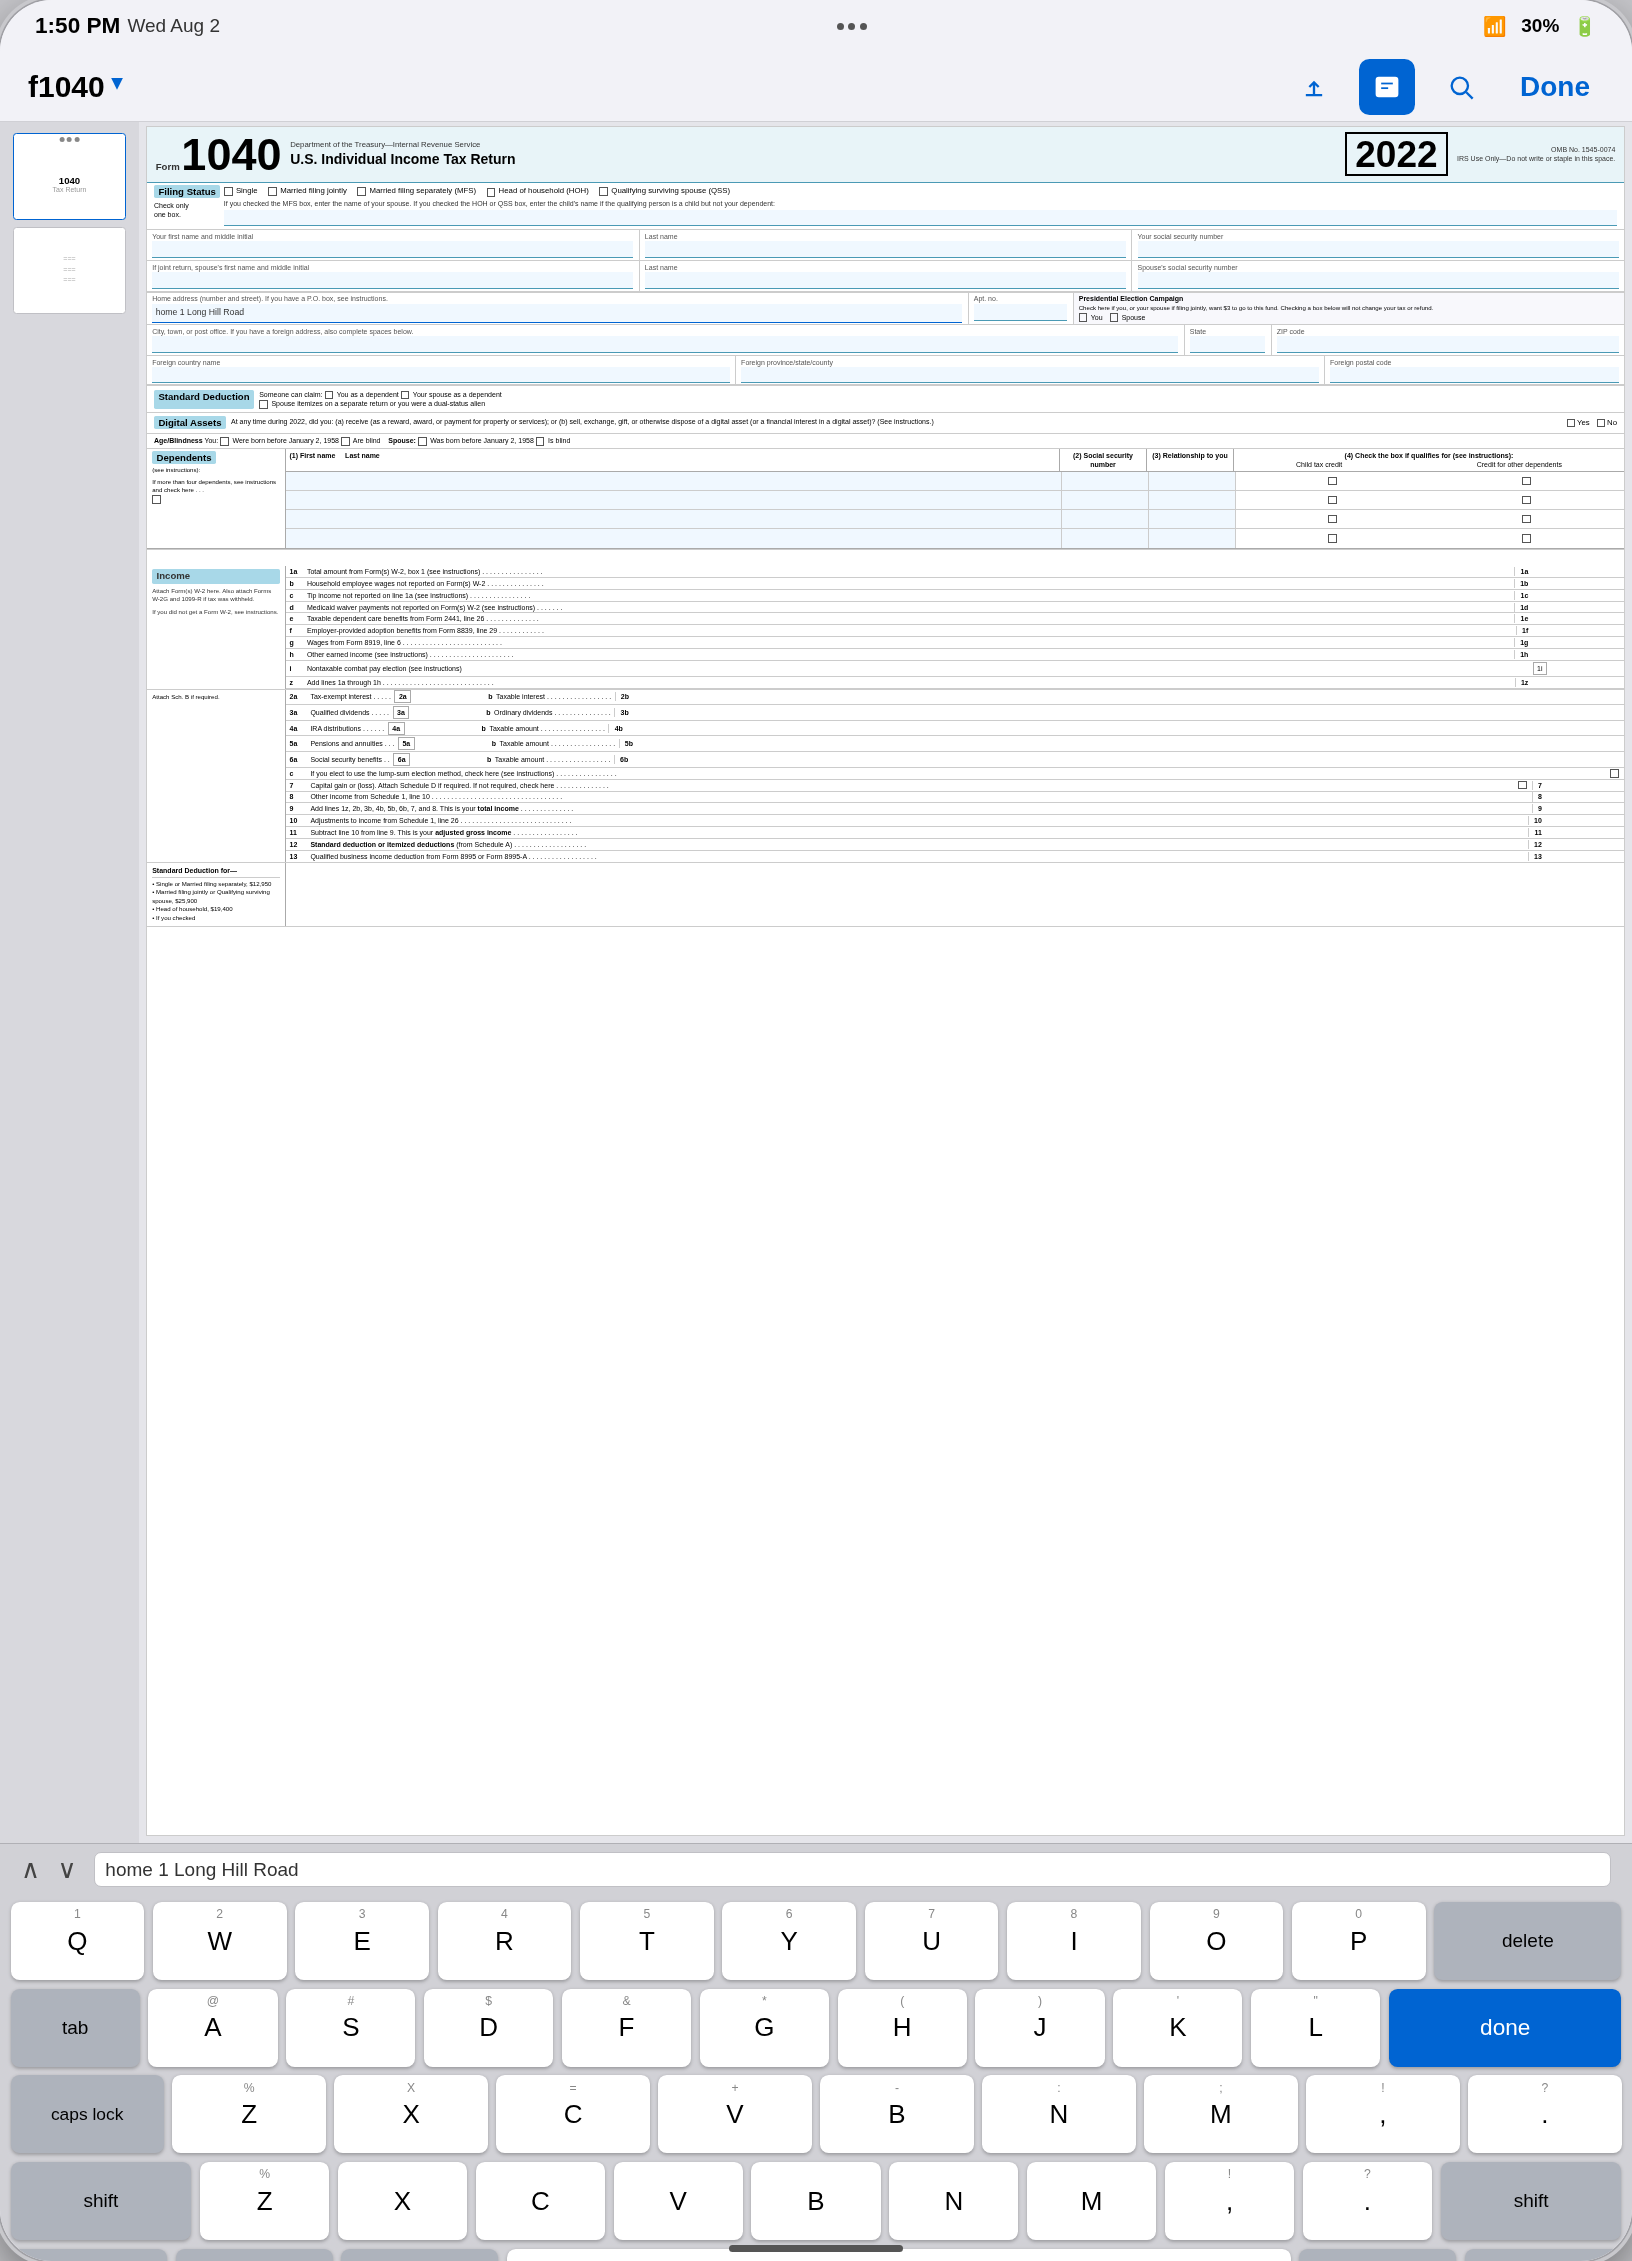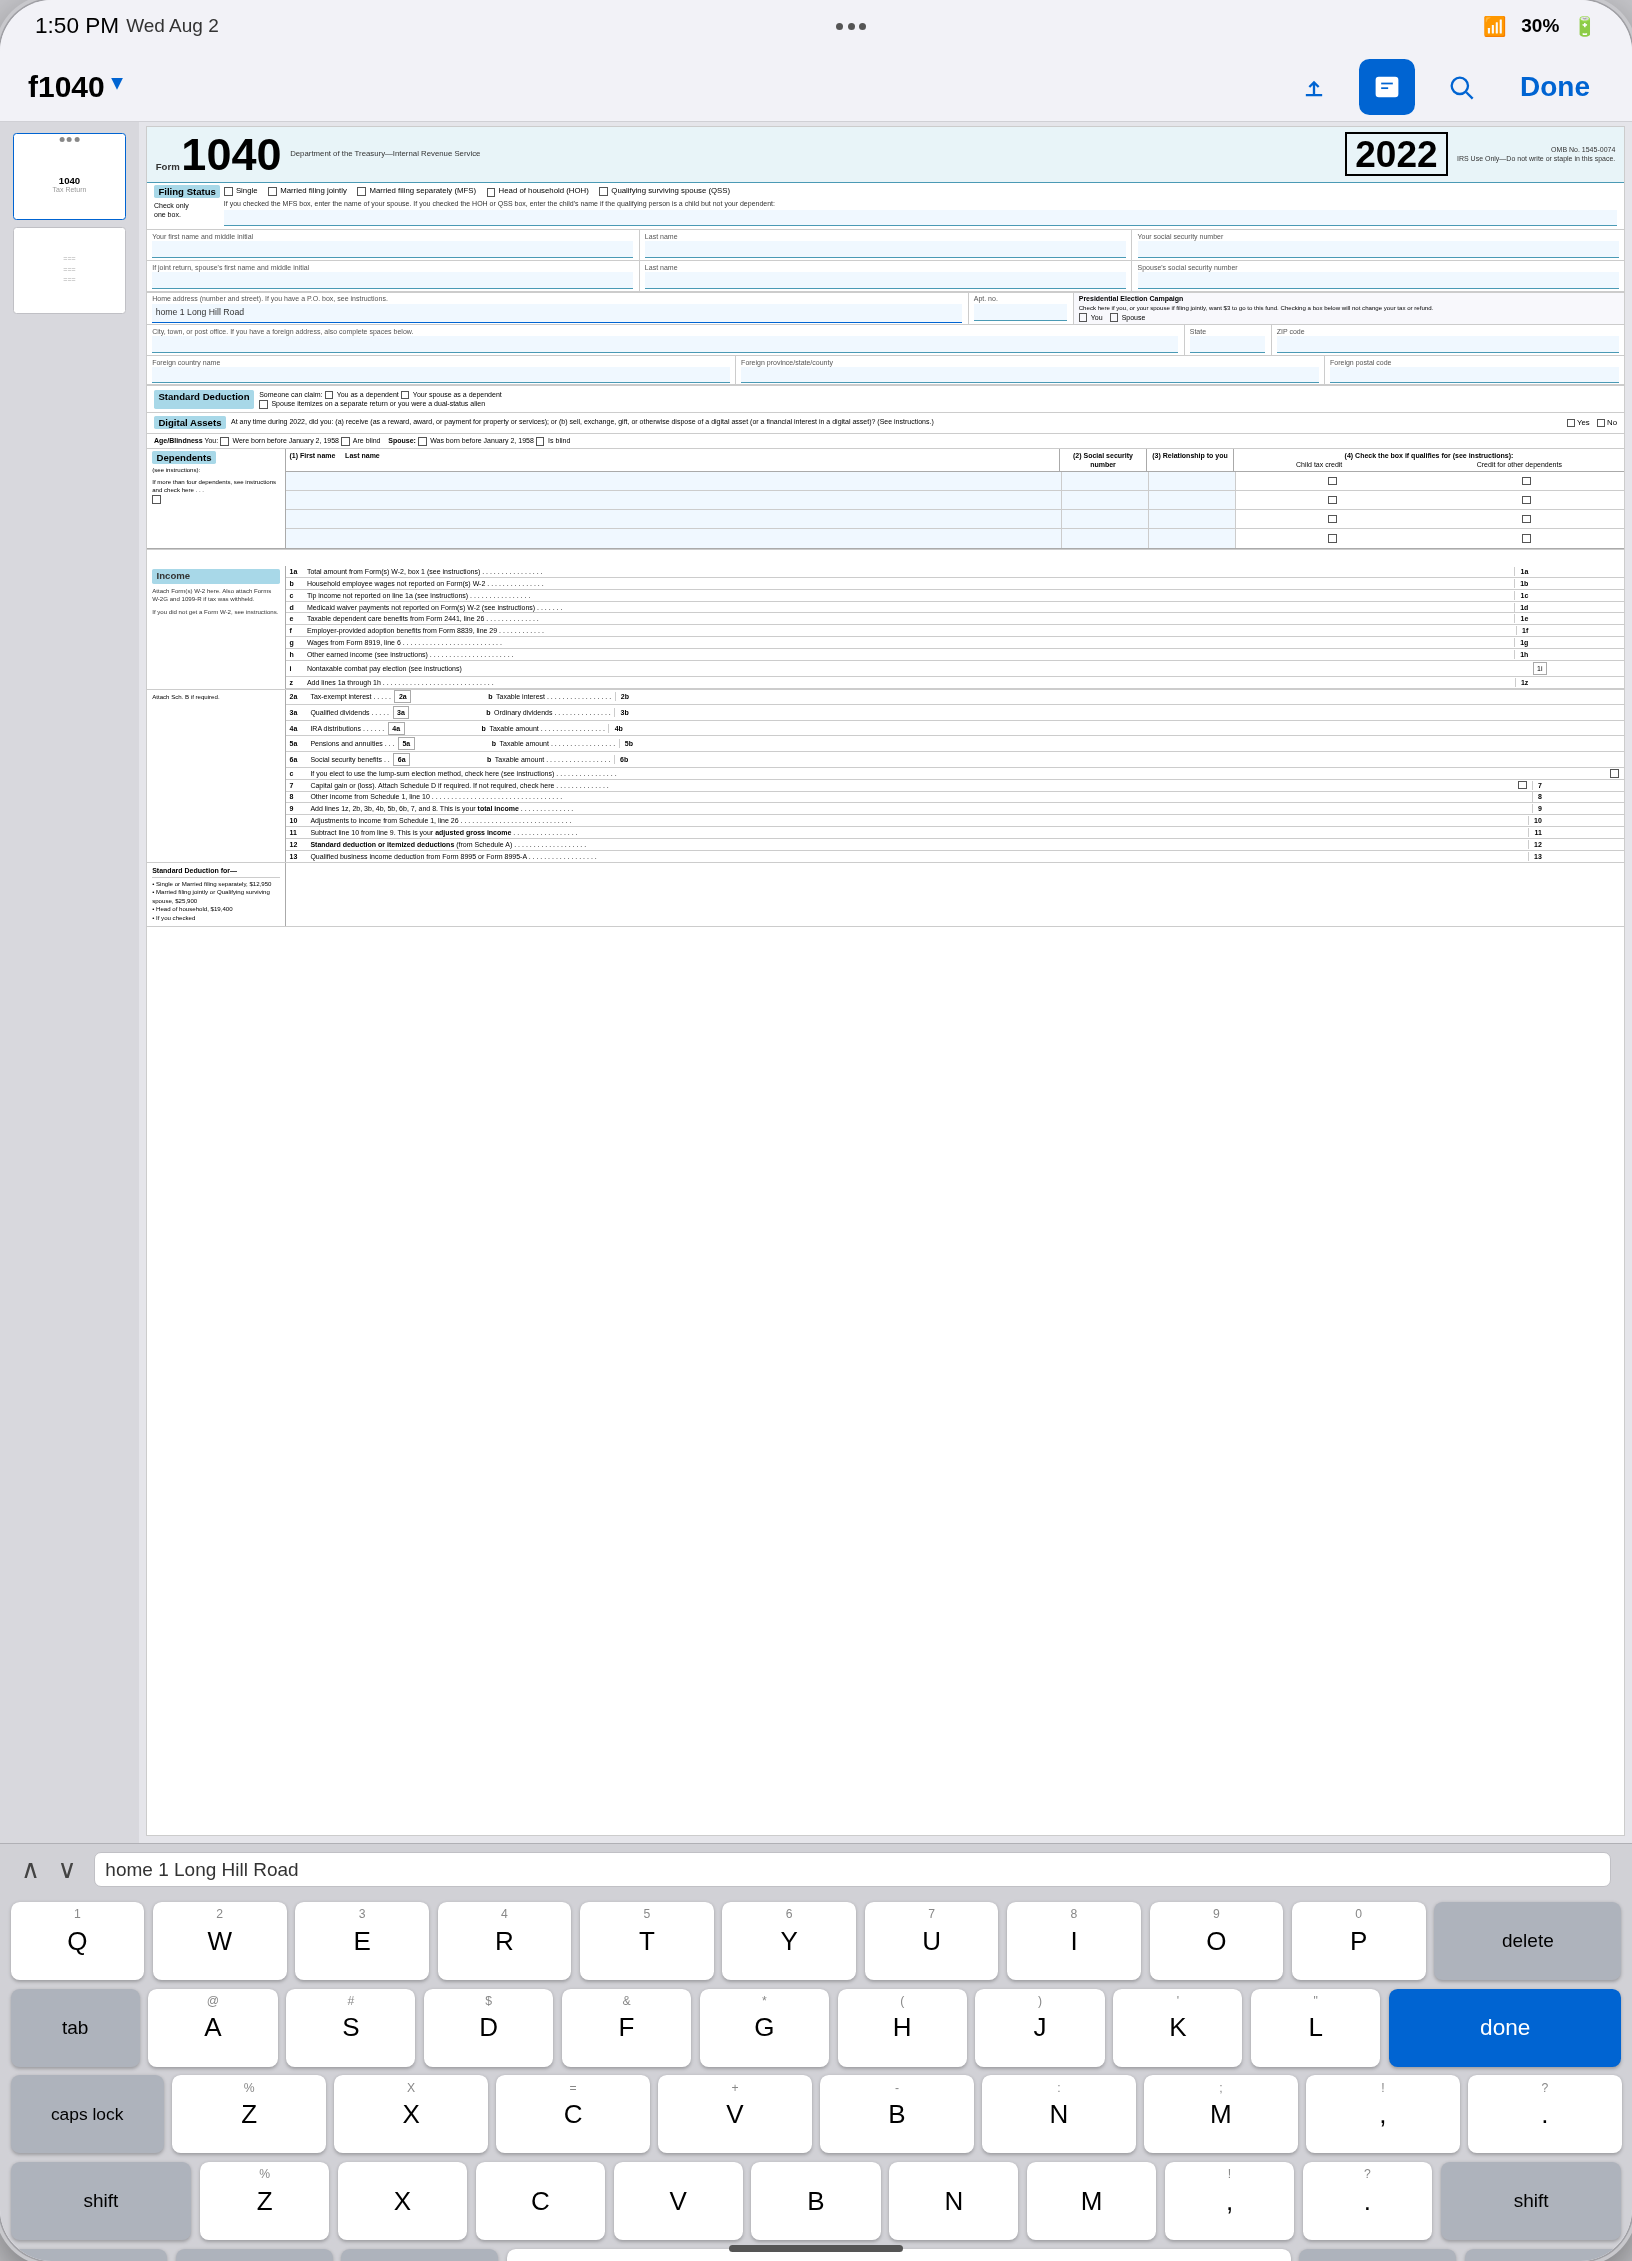--- a/index.html
+++ b/index.html
@@ -317,21 +317,21 @@
       border-radius: 3.5px;
     }
   </style>
 </head>
 <body>
 
 <div class="ipad-frame">
 
   <div class="status-bar">
     <div style="display:flex;align-items:center;gap:7px;">
-      <span style="font-weight:400;font-size:22.6px;">1:50 PM</span>
+      <span style="font-weight:700;font-size:22.6px;">1:50 PM</span>
       <span style="font-size:19px;font-weight:400;color:#333;">Wed Aug 2</span>
     </div>
     <div style="display:flex;gap:5.2px;align-items:center;">
       <span style="display:flex;gap:4.4px;">
         <span style="width:7px;height:7px;background:#555;border-radius:50%;display:inline-block;"></span>
         <span style="width:7px;height:7px;background:#555;border-radius:50%;display:inline-block;"></span>
         <span style="width:7px;height:7px;background:#555;border-radius:50%;display:inline-block;"></span>
       </span>
     </div>
     <div class="status-right">
@@ -397,20 +397,21 @@
 
       <div class="tax-form" style="margin-top:3.5px;">
 
         <div style="background:#e8f4f8;border-bottom:1.7px solid #4a9ab5;padding:5.2px 8.7px;display:flex;align-items:center;gap:8.7px;">
           <div style="display:flex;align-items:baseline;gap:1.7px;">
             <span style="font-size:9.6px;font-weight:700;color:#333;">Form</span>
             <span style="font-size:45px;font-weight:900;color:#000;line-height:1;">1040</span>
           </div>
           <div style="flex:1;">
             <div style="font-size:7.8px;color:#333;">Department of the Treasury—Internal Revenue Service</div>
+            <div style="font-size:14px;font-weight:700;">U.S. Individual Income Tax Return</div>
           </div>
           <div style="display:flex;align-items:center;font-size:37px;font-weight:900;border:2.6px solid #000;padding:1.7px 8.7px;line-height:1;">2022</div>
           <div style="font-size:7px;color:#333;text-align:right;max-width:174px;">
             <div>OMB No. 1545-0074</div>
             <div>IRS Use Only—Do not write or staple in this space.</div>
           </div>
         </div>
 
         <div style="padding:3.5px 7px;border-bottom:0.9px solid #ccc;font-size:7.8px;">
           <div style="display:flex;gap:3.5px;align-items:flex-start;">

